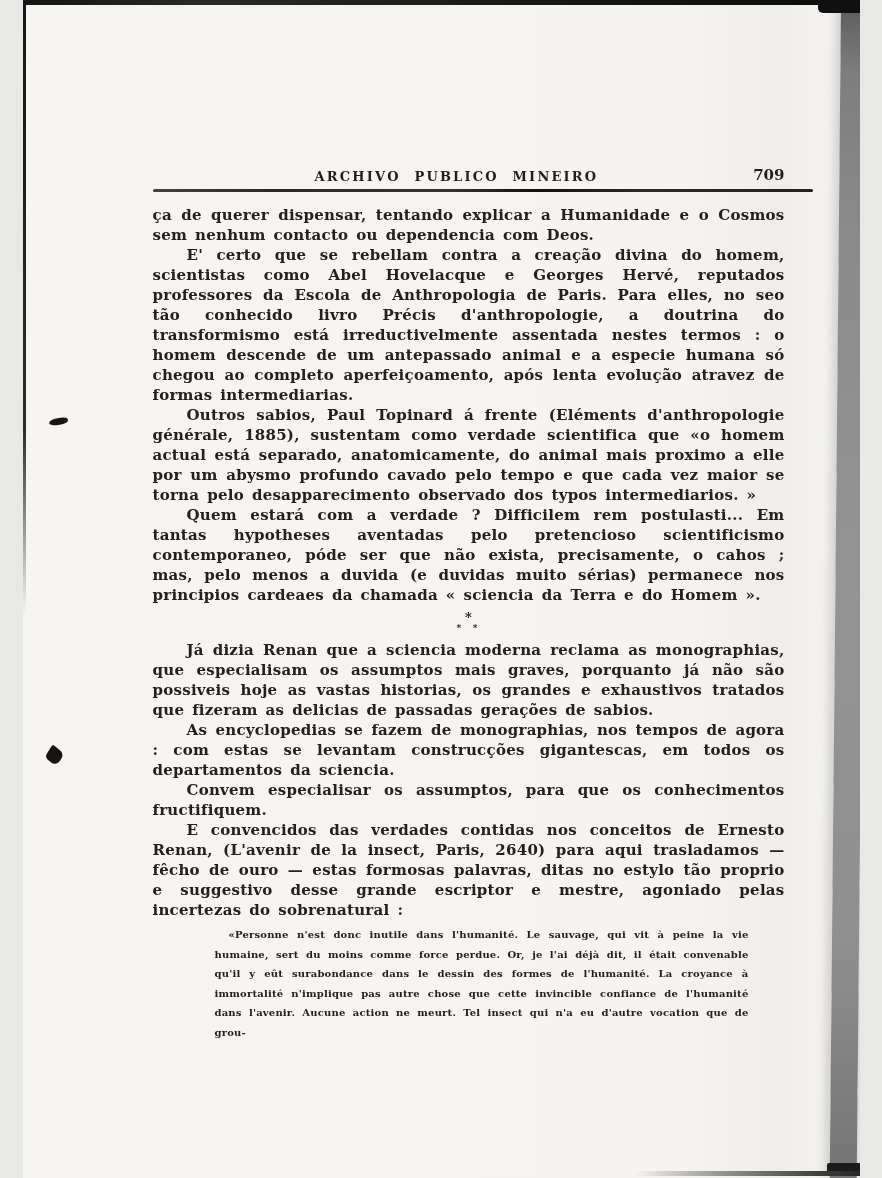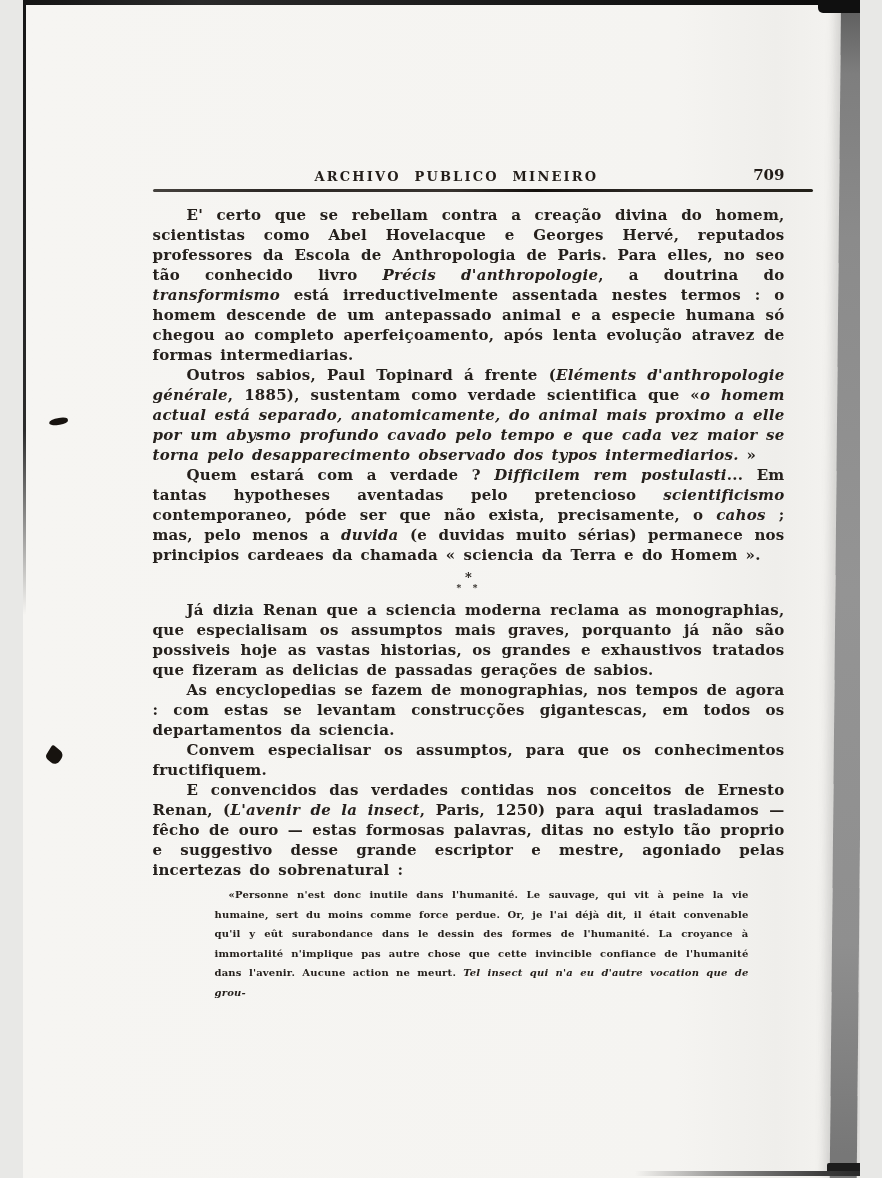--- a/index.html
+++ b/index.html
@@ -38,21 +38,21 @@
     font-size:13px;font-weight:bold;letter-spacing:2.2px;word-spacing:7px;color:#221d19;}
   .page-number{position:absolute;right:28px;top:0;font-size:15px;font-weight:bold;color:#221d19;}
   .header-rule{margin-top:3px;width:660px;height:3px;
     background:linear-gradient(90deg,#46423e 0%,#2c2825 18%,#38332f 45%,#14100d 58%,#2e2a26 75%,#232019 100%);
     border-radius:2px;}
   .body{width:632px;margin-top:13px;font-size:15px;line-height:20px;font-weight:bold;
     letter-spacing:.25px;word-spacing:2.5px;text-align:justify;}
   .block{margin:0;}
   .block.indent{text-indent:34px;}
   .block.continuation{text-indent:0;}
-  .it{font-style:italic;}
+  .it{}
   .block.divider{text-align:center;text-indent:0;font-weight:bold;
     margin:7px 0 6px 0;line-height:11px;font-size:13px;}
   .divider-bottom{font-size:9px;letter-spacing:3px;}
   blockquote.block.quote{
     margin:5px 36px 0 62px;text-indent:14px;
     font-size:10px;line-height:19.5px;letter-spacing:.2px;word-spacing:2px;}
 </style>
 </head>
 <body>
 
@@ -69,28 +69,29 @@
   <div class="ink-diamond"></div>
 
   <div class="page-col">
     <div class="header">
       <span class="running-title">ARCHIVO PUBLICO MINEIRO</span>
       <span class="page-number">709</span>
     </div>
     <div class="header-rule"></div>
     <div class="body">
 
+    <p class="block continuation"><span>ça de querer dispensar, tentando explicar a Humanidade e o Cosmos sem nenhum contacto ou dependencia com Deos.</span></p>
         <p class="block indent"><span>E' certo que se rebellam contra a creação divina do homem, scientistas como Abel Hovelacque e Georges Hervé, reputados professores da Escola de Anthropologia de Paris. Para elles, no seo tão conhecido livro </span><span class="it">Précis d'anthropologie</span><span>, a doutrina do </span><span class="it">transformismo</span><span> está irreductivelmente assentada nestes termos : o homem descende de um antepassado animal e a especie humana só chegou ao completo aperfeiçoamento, após lenta evolução atravez de formas intermediarias.</span></p>
         <p class="block indent"><span>Outros sabios, Paul Topinard á frente (</span><span class="it">Eléments d'anthropologie générale</span><span>, 1885), sustentam como verdade scientifica que «</span><span class="it">o homem actual está separado, anatomicamente, do animal mais proximo a elle por um abysmo profundo cavado pelo tempo e que cada vez maior se torna pelo desapparecimento observado dos typos intermediarios.</span><span> »</span></p>
         <p class="block indent"><span>Quem estará com a verdade ? </span><span class="it">Difficilem rem postulasti</span><span>... Em tantas hypotheses aventadas pelo pretencioso </span><span class="it">scientificismo</span><span> contemporaneo, póde ser que não exista, precisamente, o </span><span class="it">cahos</span><span> ; mas, pelo menos a </span><span class="it">duvida</span><span> (e duvidas muito sérias) permanece nos principios cardeaes da chamada « sciencia da Terra e do Homem ».</span></p>
         <div class="block divider">
           <div>*</div>
           <div class="divider-bottom">* *</div>
         </div>
         <p class="block indent"><span>Já dizia Renan que a sciencia moderna reclama as monographias, que especialisam os assumptos mais graves, porquanto já não são possiveis hoje as vastas historias, os grandes e exhaustivos tratados que fizeram as delicias de passadas gerações de sabios.</span></p>
         <p class="block indent"><span>As encyclopedias se fazem de monographias, nos tempos de agora : com estas se levantam construcções gigantescas, em todos os departamentos da sciencia.</span></p>
         <p class="block indent"><span>Convem especialisar os assumptos, para que os conhecimentos fructifiquem.</span></p>
-        <p class="block indent"><span>E convencidos das verdades contidas nos conceitos de Ernesto Renan, (</span><span class="it">L'avenir de la insect</span><span>, Paris, 1250) para aqui trasladamos — fêcho de ouro — estas formosas palavras, ditas no estylo tão proprio e suggestivo desse grande escriptor e mestre, agoniado pelas incertezas do sobrenatural :</span></p>
+        <p class="block indent"><span>E convencidos das verdades contidas nos conceitos de Ernesto Renan, (</span><span class="it">L'avenir de la insect</span><span>, Paris, 2640) para aqui trasladamos — fêcho de ouro — estas formosas palavras, ditas no estylo tão proprio e suggestivo desse grande escriptor e mestre, agoniado pelas incertezas do sobrenatural :</span></p>
         <blockquote class="block quote"><span>«Personne n'est donc inutile dans l'humanité. Le sauvage, qui vit à peine la vie humaine, sert du moins comme force perdue. Or, je l'ai déjà dit, il était convenable qu'il y eût surabondance dans le dessin des formes de l'humanité. La croyance à immortalité n'implique pas autre chose que cette invincible confiance de l'humanité dans l'avenir. Aucune action ne meurt. </span><span class="it">Tel insect qui n'a eu d'autre vocation que de grou-</span></blockquote>
       </div>
   </div>
 
 </div>
 
 </body></html>

